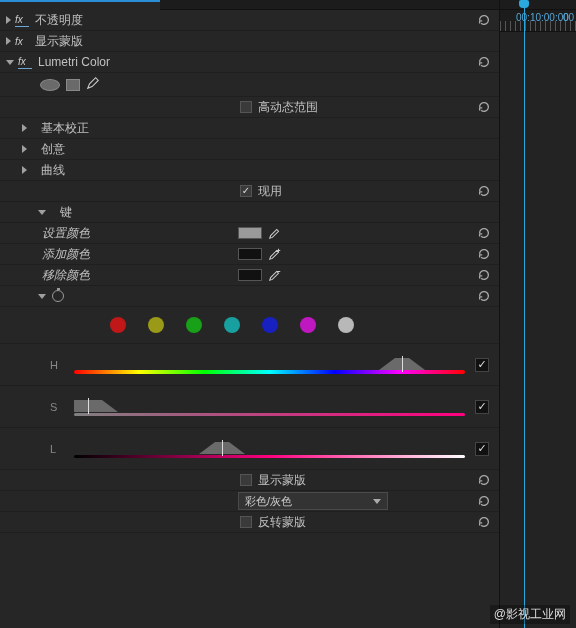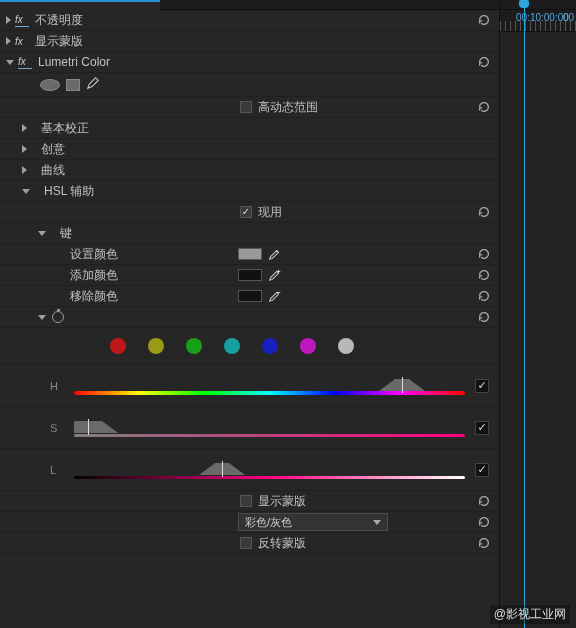--- a/index.html
+++ b/index.html
@@ -114,21 +114,21 @@
     background: #6a6a6a;
   }
   .tool-rect {
     width: 14px; height: 12px;
     border: 1px solid #888;
     background: #6a6a6a;
   }
   .tool-pen svg { width:14px; height:14px; }
   .ind1 { padding-left: 22px; }
   .ind2 { padding-left: 38px; }
-  .ind4 { padding-left: 70px; }
+  .ind4 { padding-left: 42px; font-style: italic; }
   .checkbox {
     width: 12px; height: 12px;
     background: #3a3a3a;
     border: 1px solid #555;
     display: inline-flex;
     align-items: center;
     justify-content: center;
     margin-right: 6px;
   }
   .checkbox.checked::after {
@@ -365,25 +365,20 @@
     </div>
     <div class="row ind1">
       <span class="tw"></span>
       <span class="spacer"></span>
       <span class="label">创意</span>
     </div>
     <div class="row ind1">
       <span class="tw"></span>
       <span class="spacer"></span>
       <span class="label">曲线</span>
-    </div>
-    <div class="row ind1">
-      <span class="tw open"></span>
-      <span class="spacer"></span>
-      <span class="label">HSL 辅助</span>
     </div>
 
     <div class="row">
       <div class="midlabel">
         <span class="checkbox checked"></span>
         <span class="label">现用</span>
       </div>
       <span class="reset">
           <svg viewBox="0 0 16 16">
             <path d="M3 8a5 5 0 1 1 1.7 3.7" fill="none" stroke="#aaa" stroke-width="1.5"></path>

